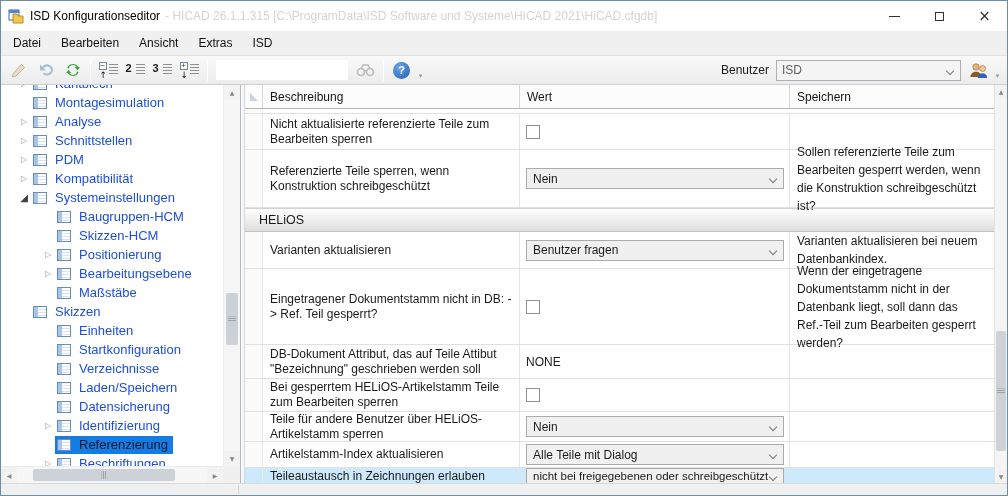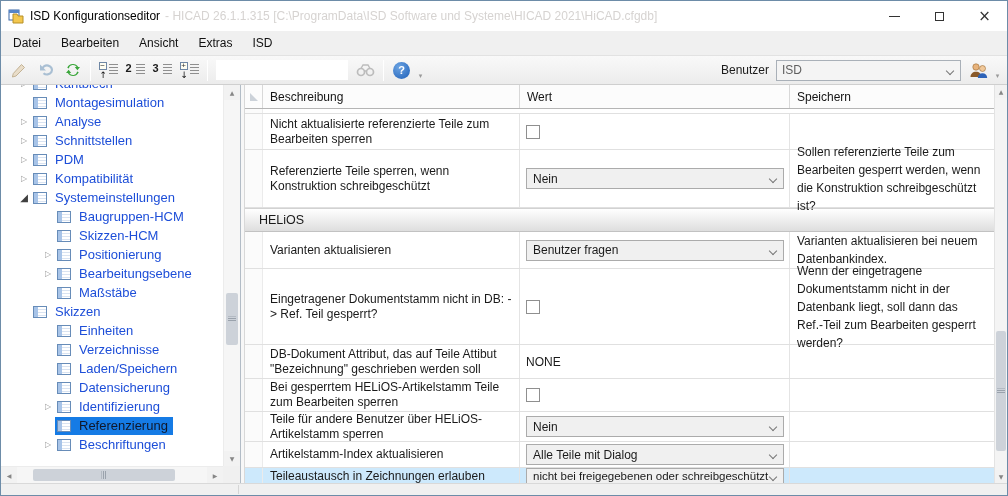--- a/index.html
+++ b/index.html
@@ -311,20 +311,27 @@
             <span class="texp none"></span>
             <span class="tnode">
               <span class="ticon"></span>
               <span class="tlabel">Einheiten</span>
             </span>
           </div>
           <div class="trow" style="padding-left: 40px;">
             <span class="texp none"></span>
             <span class="tnode">
               <span class="ticon"></span>
+              <span class="tlabel">Startkonfiguration</span>
+            </span>
+          </div>
+          <div class="trow" style="padding-left: 40px;">
+            <span class="texp none"></span>
+            <span class="tnode">
+              <span class="ticon"></span>
               <span class="tlabel">Verzeichnisse</span>
             </span>
           </div>
           <div class="trow" style="padding-left: 40px;">
             <span class="texp none"></span>
             <span class="tnode">
               <span class="ticon"></span>
               <span class="tlabel">Laden/Speichern</span>
             </span>
           </div>

